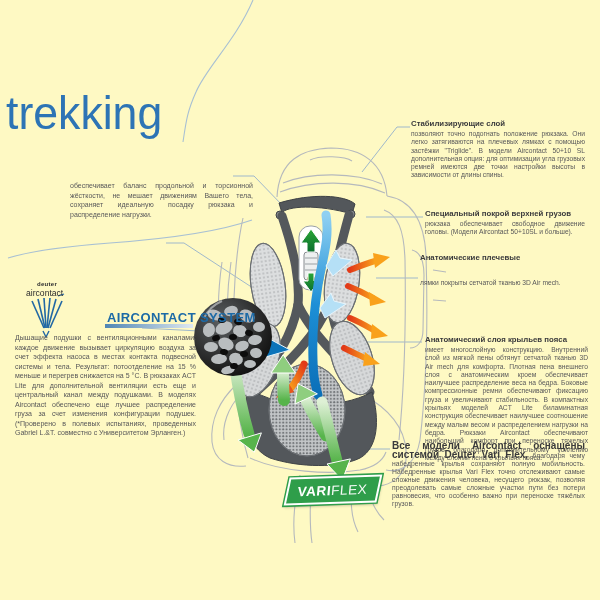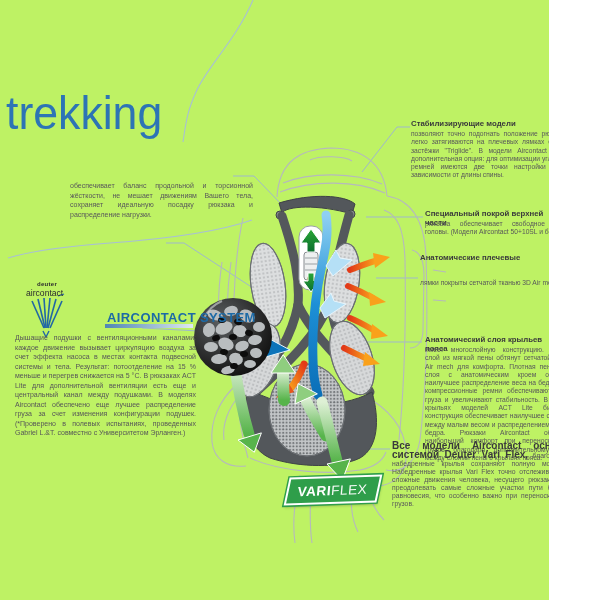--- a/index.html
+++ b/index.html
@@ -1,16 +1,16 @@
 <!DOCTYPE html>
 <html><head>
 <meta charset="utf-8">
 <style>
   html,body{margin:0;padding:0;}
-  #canvas{position:relative;width:549px;height:600px;background:#bef264;overflow:hidden;
+  #canvas{position:relative;width:600px;height:600px;background:#fef9c3;overflow:hidden;
           font-family:"Liberation Sans", sans-serif;}
   .abs{position:absolute;}
   #trekking{left:6px;top:86px;font-size:46px;color:#2d74b5;letter-spacing:0px;transform:scaleX(.97);transform-origin:left;}
   .ann-title{font-weight:bold;color:#3a3a3c;font-size:7.8px;}
   .ann-body{color:#58585a;font-size:6.7px;line-height:8.3px;text-align:justify;}
   #l1-title{left:75px;top:170px;width:180px;font-size:7.8px;}
   #l1-body{left:70px;top:181px;width:183px;font-size:7px;line-height:9.6px;}
   #l2-text{left:52px;top:237px;width:134px;font-weight:bold;color:#3a3a3c;font-size:7.6px;line-height:10px;}
   #logo-deuter{left:37px;top:281px;font-size:6px;font-weight:bold;color:#2b2b2d;letter-spacing:.3px;}
   #logo-aircontact{left:26px;top:288px;font-size:8.6px;font-weight:normal;color:#2b2b2d;}
@@ -248,24 +248,24 @@
   <div class="abs" id="trekking">trekking</div>
 
   <div class="abs ann-body" id="l1-body">обеспечивает баланс продольной и торсионной жёсткости, не мешает движениям Вашего тела, сохраняет идеальную посадку рюкзака и распределение нагрузки.</div>
 
 
   <div class="abs" id="logo-deuter">deuter</div>
   <div class="abs" id="logo-aircontact">aircontact</div>
   <div class="abs" id="sys-title">AIRCONTACT SYSTEM</div>
   <div class="abs" id="air-par">Дышащие подушки с вентиляционными каналами: каждое движение вызывает циркуляцию воздуха за счет эффекта насоса в местах контакта подвесной системы и тела. Результат: потоотделение на 15 % меньше и перегрев снижается на 5 °C. В рюкзаках ACT Lite для дополнительной вентиляции есть еще и центральный канал между подушками. В моделях Aircontact обеспечено еще лучшее распределение груза за счет изменения конфигурации подушек. (*Проверено в полевых испытаниях, проведенных Gabriel L.&amp;T. совместно с Университетом Эрланген.)</div>
 
-  <div class="abs ann-title" id="r1-title">Стабилизирующие модели</div>
+  <div class="abs ann-title" id="r1-title">Стабилизирующие слой</div>
   <div class="abs ann-body" id="r1-body">позволяют точно подогнать положение рюкзака. Они легко затягиваются на плечевых лямках с помощью застёжки "Triglide". В модели Aircontact 50+10 SL дополнительная опция: для оптимизации угла грузовых ремней имеются две точки настройки высоты в зависимости от длины спины.</div>
 
-  <div class="abs ann-title" id="r2-title">Специальный покрой верхней части</div>
+  <div class="abs ann-title" id="r2-title">Специальный покрой верхней грузов</div>
   <div class="abs ann-body" id="r2-body">рюкзака обеспечивает свободное движение головы. (Модели Aircontact 50+10SL и больше).</div>
 
   <div class="abs ann-title" id="r3-title">Анатомические плечевые</div>
   <div class="abs ann-body" id="r3-body">лямки покрыты сетчатой тканью 3D Air mech.</div>
 
   <div class="abs ann-title" id="r4-title">Анатомический слоя крыльев пояса</div>
   <div class="abs ann-body" id="r4-body">имеет многослойную конструкцию. Внутренний слой из мягкой пены обтянут сетчатой тканью 3D Air mech для комфорта. Плотная пена внешнего слоя с анатомическим кроем обеспечивает наилучшее распределение веса на бедра. Боковые компрессионные ремни обеспечивают фиксацию груза и увеличивают стабильность. В компактных крыльях моделей ACT Lite биламинатная конструкция обеспечивает наилучшее соотношение между малым весом и распределением нагрузки на бедра. Рюкзаки Aircontact обеспечивают наибольший комфорт при переноске тяжелых грузов благодаря дополнительному усилению между слоями пены в крыльях пояса.</div>
 
   <div class="abs" id="r5-block">
     <b>Все модели Aircontact оснащены системой Deuter Vari Flex,</b>

